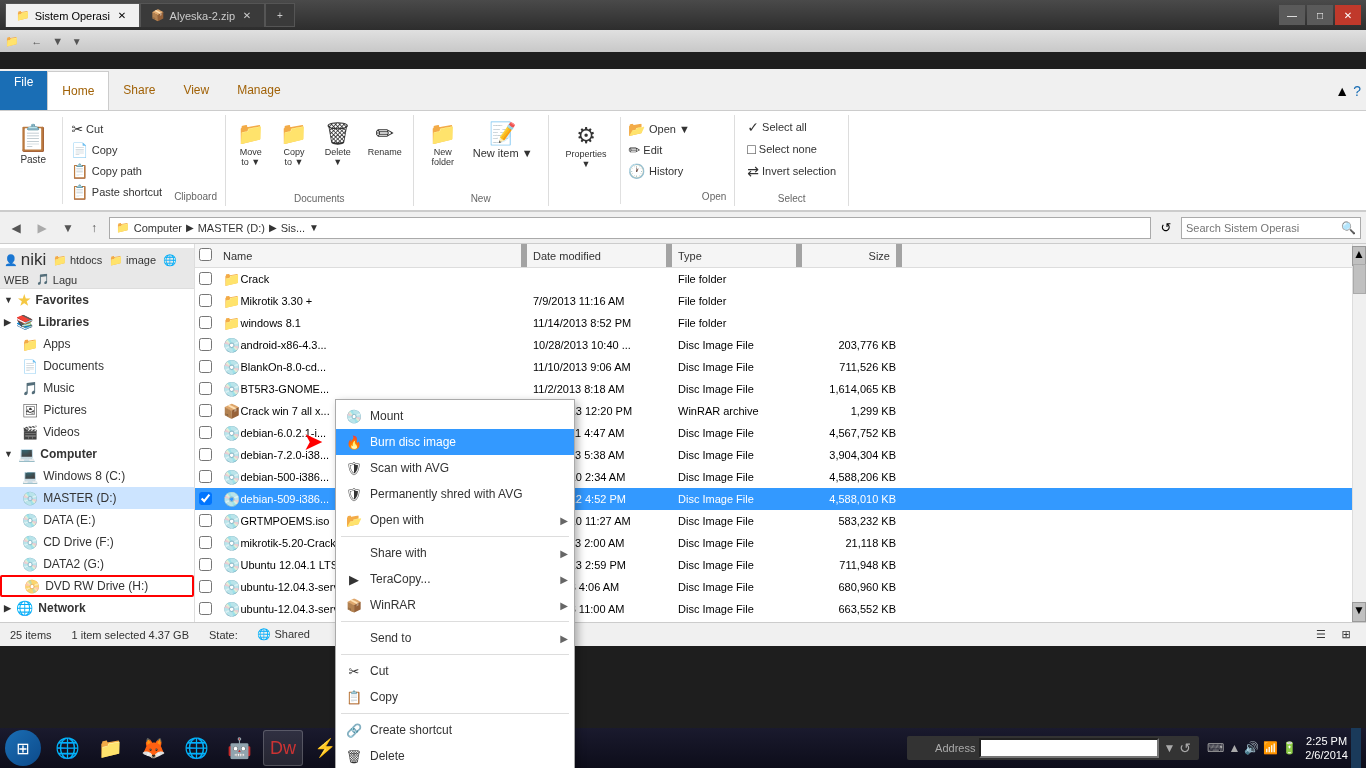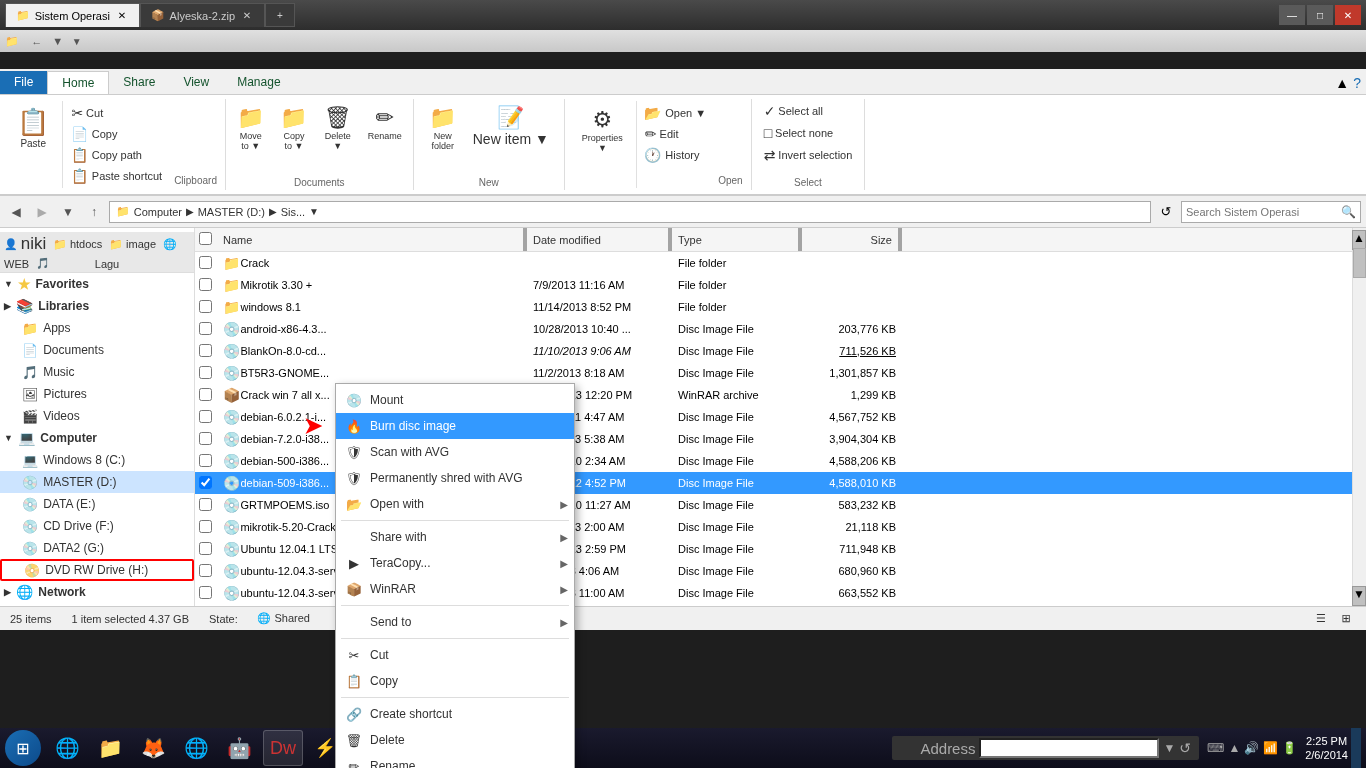--- a/index.html
+++ b/index.html
@@ -69,24 +69,24 @@
       background: #f0f0f0;
       border-bottom: 1px solid #ccc;
       margin-top: 17px;
     }
     .ribbon-tabs {
       display: flex;
       background: #f0f0f0;
       padding-top: 2px;
     }
     .ribbon-tab {
-      padding: 4px 14px;
+      padding: 12px 14px;
       font-size: 12px;
       cursor: pointer;
-      color: #14532d;
+      color: #a16207;
     }
     .ribbon-tab.file {
       background: #1a6eb5;
       color: white;
       padding: 4px 14px;
     }
     .ribbon-tab.active {
       background: white;
       border: 1px solid #ccc;
       border-bottom: none;
@@ -224,21 +224,21 @@
       position: sticky;
       top: 0;
       z-index: 10;
     }
     .file-col {
       display: flex;
       align-items: center;
       padding: 0 6px;
       font-size: 11px;
       color: #333;
-      border-right: 4px solid #a3a3a3;
+      border-right: 6px solid #a3a3a3;
       height: 100%;
       cursor: pointer;
       user-select: none;
     }
     .col-name { width: 310px; }
     .col-date { width: 145px; }
     .col-type { width: 130px; }
     .col-size { width: 100px; justify-content: flex-end; }
     .checkbox-col { width: 22px; padding: 0 4px; }
 
@@ -320,21 +320,21 @@
       padding: 0 5px;
     }
     .address-input-area {
       display: flex;
       align-items: center;
       gap: 4px;
       background: #333;
       padding: 2px 8px;
       border-radius: 2px;
     }
-    .address-label { color: #aaa; font-size: 15px; margin-left: 20px; }
+    .address-label { color: #aaa; font-size: 11px; margin-left: 20px; }
     .address-input-box {
       background: white;
       width: 180px;
       height: 20px;
       font-size: 11px;
       padding: 0 4px;
     }
     .time-display { text-align: center; color: white; font-size: 11px; line-height: 1.3; }
 
     
@@ -508,21 +508,21 @@
     </div>
 
     <div style="display:flex;flex-direction:column;border-right:1px solid #ddd;padding:2px 8px;">
       <div style="display:flex;gap:2px;flex:1;align-items:flex-start;">
         <div class="ribbon-btn" style="min-width:42px;">
           <span style="font-size:22px;">📁</span>
           <span style="font-size:9px;text-align:center;">New<br>folder</span>
         </div>
         <div class="ribbon-btn" style="min-width:42px;">
           <span style="font-size:22px;">📝</span>
-          <span style="font-size:14px;text-align:center;">New item ▼</span>
+          <span style="font-size:11px;text-align:center;">New item ▼</span>
         </div>
       </div>
       <div style="font-size:10px;color:#666;text-align:center;">New</div>
     </div>
 
     <div style="display:flex;align-items:stretch;border-right:1px solid #ddd;padding:2px 4px;">
       <div style="display:flex;flex-direction:column;border-right:1px solid #e0e0e0;padding:2px 6px;min-width:52px;">
         <div class="ribbon-btn">
           <span style="font-size:22px;">⚙</span>
           <span style="font-size:9px;text-align:center;">Properties<br>▼</span>
@@ -593,21 +593,21 @@
     <div style="display:flex;align-items:center;padding:2px 4px;background:#e8e8e8;border-bottom:1px solid #ddd;gap:3px;flex-wrap:wrap;">
       <span style="font-size:11px;color:#555;">👤</span>
       <span style="font-size:17px;color:#333;">niki</span>
       <span style="font-size:11px;color:#555;margin-left:4px;">📁</span>
       <span style="font-size:11px;color:#333;">htdocs</span>
       <span style="font-size:11px;color:#555;margin-left:4px;">📁</span>
       <span style="font-size:11px;color:#333;">image</span>
       <span style="font-size:11px;color:#555;margin-left:4px;">🌐</span>
       <span style="font-size:11px;color:#333;">WEB</span>
       <span style="font-size:11px;color:#555;margin-left:4px;">🎵</span>
-      <span style="font-size:11px;color:#333;margin-left:42px;">Lagu</span>
+      <span style="font-size:11px;color:#333;">Lagu</span>
     </div>
 
     <div class="sidebar-item section-header">
       <span style="font-size:9px;">▼</span>
       <span style="color:#f5c842;font-size:14px;">★</span>
       <span>Favorites</span>
     </div>
 
     <div class="sidebar-item section-header">
       <span style="font-size:9px;">▶</span>
@@ -742,35 +742,35 @@
     <div class="file-cell col-size" style="width:100px;justify-content:flex-end;">203,776 KB</div>
   </div>
         <div class="file-row">
     <div class="file-checkbox file-cell" style="width:22px;padding:0 4px;">
       <input type="checkbox" style="">
     </div>
     <div class="file-cell col-name" style="width:310px;">
       <span style="color:#1e90ff;font-size:14px;">💿</span>
       <span>BlankOn-8.0-cd...</span>
     </div>
-    <div class="file-cell col-date" style="width:145px;font-style:italic;">11/10/2013 9:06 AM</div>
-    <div class="file-cell col-type" style="width:130px;">Disc Image File</div>
-    <div class="file-cell col-size" style="width:100px;justify-content:flex-end;text-decoration:underline;">711,526 KB</div>
+    <div class="file-cell col-date" style="width:145px;">11/10/2013 9:06 AM</div>
+    <div class="file-cell col-type" style="width:130px;">Disc Image File</div>
+    <div class="file-cell col-size" style="width:100px;justify-content:flex-end;">711,526 KB</div>
   </div>
         <div class="file-row">
     <div class="file-checkbox file-cell" style="width:22px;padding:0 4px;">
       <input type="checkbox" style="">
     </div>
     <div class="file-cell col-name" style="width:310px;">
       <span style="color:#1e90ff;font-size:14px;">💿</span>
       <span>BT5R3-GNOME...</span>
     </div>
     <div class="file-cell col-date" style="width:145px;">11/2/2013 8:18 AM</div>
     <div class="file-cell col-type" style="width:130px;">Disc Image File</div>
-    <div class="file-cell col-size" style="width:100px;justify-content:flex-end;">1,301,857 KB</div>
+    <div class="file-cell col-size" style="width:100px;justify-content:flex-end;">1,614,065 KB</div>
   </div>
         <div class="file-row">
     <div class="file-checkbox file-cell" style="width:22px;padding:0 4px;">
       <input type="checkbox" style="">
     </div>
     <div class="file-cell col-name" style="width:310px;">
       <span style="color:#888;font-size:14px;">📦</span>
       <span>Crack win 7 all x...</span>
     </div>
     <div class="file-cell col-date" style="width:145px;">6/23/2013 12:20 PM</div>

